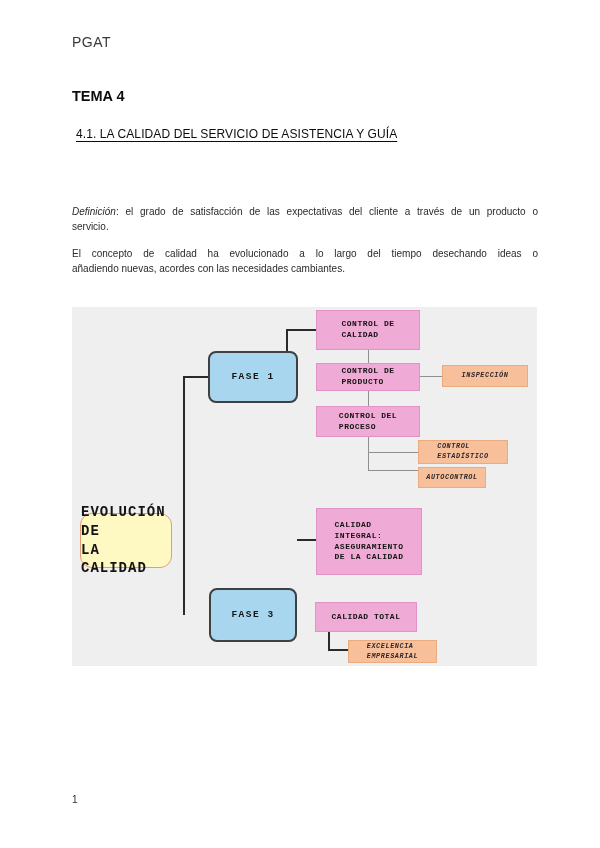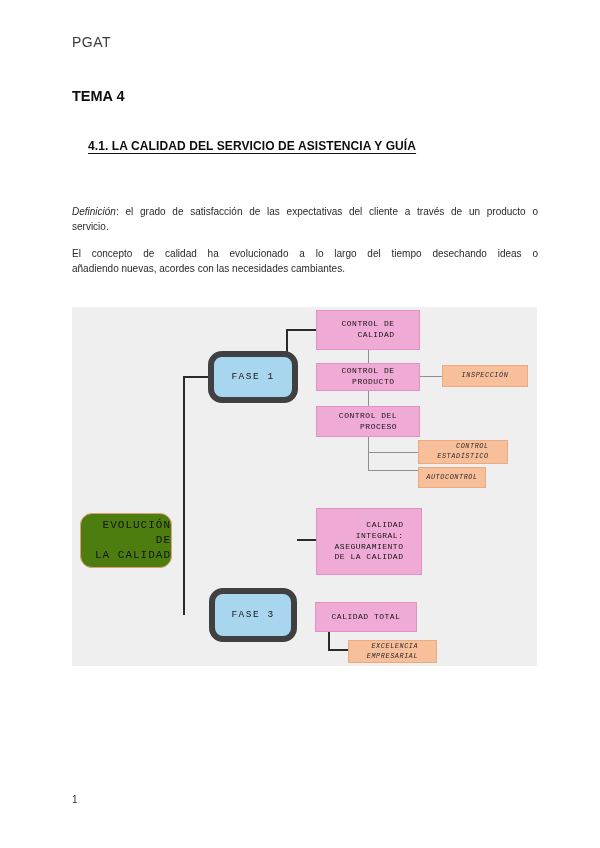--- a/index.html
+++ b/index.html
@@ -3,45 +3,45 @@
 <meta charset="utf-8">
 <style>
   html,body { margin:0; padding:0; background:#ffffff; }
   .page {
     position:relative; width:600px; height:848px; background:#ffffff;
     font-family:"Liberation Sans", sans-serif; color:#1c1c1e; overflow:hidden;
   }
   .doc-header { position:absolute; left:72px; top:34px; font-size:14px; letter-spacing:.5px; color:#3a3a3a; }
   .doc-title  { position:absolute; left:72px; top:88px; font-size:14.5px; font-weight:bold; color:#0d0d0d; }
   .sec-heading {
-    position:absolute; left:72px; margin:16px; font-size:12px; font-weight:bold; color:#0d0d0d;
+    position:absolute; left:72px; margin:4px; font-size:12px; font-weight:normal; color:#0d0d0d;
     text-decoration:underline; text-decoration-thickness:1px; text-underline-offset:2.5px; letter-spacing:.1px;
   }
   .heading-41  { top:123px; }
   .heading-411 { top:228px; }
   .para { position:absolute; left:72px; width:466px; font-size:10px; line-height:14.5px; color:#2a2a2c; }
   .para-1 { top:141px; }
   .para-def { top:187px;margin-top:18px; }
   .para-2 { top:247px; }
   .jline { text-align:justify; text-align-last:justify; }
   .jline.jlast { text-align-last:left; }
   .em { font-style:italic; }
 
   
   .diagram { position:absolute; left:72px; top:307px; width:465px; height:359px; background:#efeff0; }
   .dbox {
     position:absolute; display:flex; align-items:center; justify-content:center;
-    text-align:right; white-space:pre-line; color:#141414;
-    font-family:"Liberation Mono", monospace; font-weight:normal; font-size:8px; line-height:1.35;
+    text-align:left; white-space:pre-line; color:#141414;
+    font-family:"Liberation Mono", monospace; font-weight:bold; font-size:8px; line-height:1.35;
     letter-spacing:.5px; box-sizing:border-box;
   }
   .pink   { background:#efaad5; border:1px solid #e093c4; }
-  .blue   { background:#a9d6ef; border:6px solid #404040; border-radius:14px; font-size:9.5px; letter-spacing:1.5px; }
+  .blue   { background:#a9d6ef; border:2px solid #404040; border-radius:8px; font-size:9.5px; letter-spacing:1.5px; }
   .salmon { background:#f7c09b; border:1px solid #eaab80; font-style:italic; font-size:6.8px; line-height:1.45; color:#32262b; letter-spacing:.6px; }
-  .root   { background:#4d7c0f; border:1px solid #e29e73; border-radius:12px; font-size:11px; letter-spacing:1px; }
+  .root   { background:#fef9c3; border:1px solid #e29e73; border-radius:12px; font-size:14px; letter-spacing:1px; }
   .dline { position:absolute; background:#2a2a2a; }
   .dline.thin { background:#8f8f8f; }
 </style>
 </head>
 <body>
 
 <div class="page">
 
   <div class="doc-header">PGAT</div>
 

